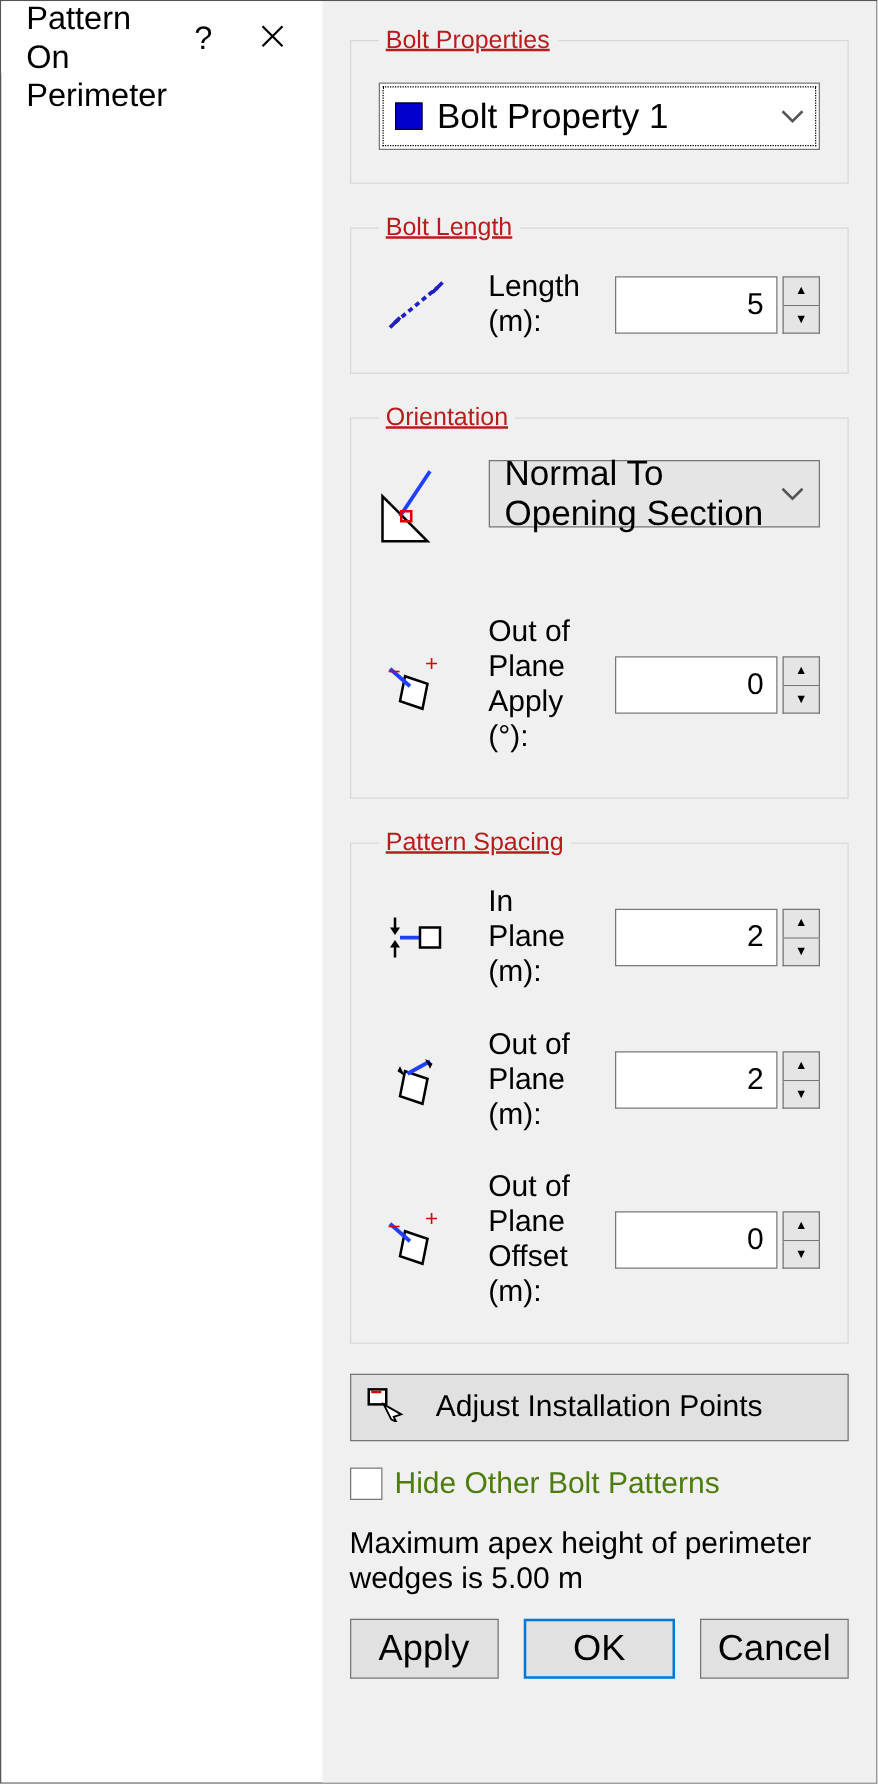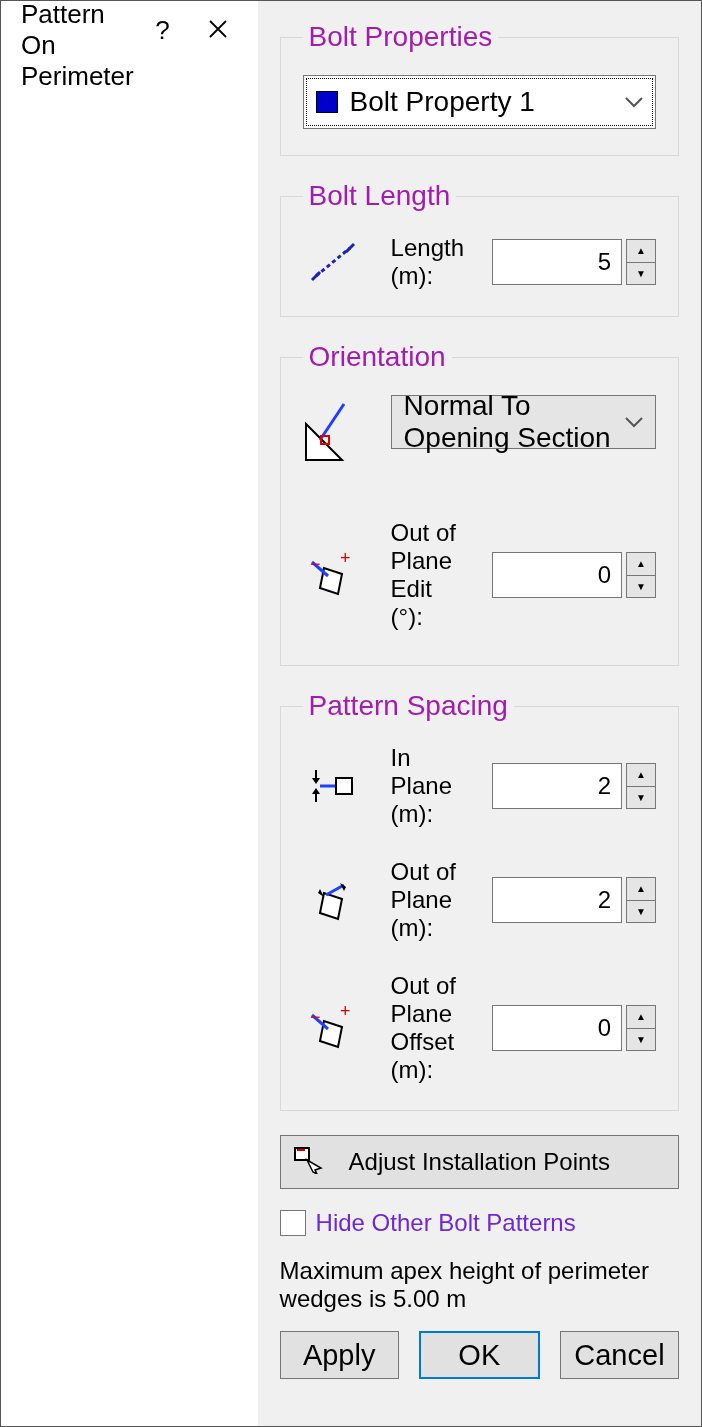--- a/index.html
+++ b/index.html
@@ -42,23 +42,24 @@
     display: flex;
     flex-direction: column;
     gap: 24px;
   }
   fieldset {
     border: 1px solid #d8d8d8;
     padding: 22px 22px 26px 22px;
     margin: 0;
   }
   legend {
-    font-size: 28px;
+    font-size: 20px;
     padding: 0 6px;
-    color: #a21caf;
+    color: #b91c1c;
+    text-decoration: underline;
   }
   .dropdown {
     width: 100%;
     height: 54px;
     border: 1px solid #767676;
     background: #fff;
     display: flex;
     align-items: center;
     padding: 0 12px;
     font-size: 28px;
@@ -126,21 +127,21 @@
     display:flex; align-items:center; justify-content:center;
     font-size: 24px;
     position: relative;
   }
   .bigbtn .icon-left {
     position:absolute; left:10px; top:50%; transform:translateY(-50%);
   }
 
   .checkrow {
     display:flex; align-items:center; gap:10px;
-    font-size: 24px; color:#6d28d9;
+    font-size: 24px; color:#4d7c0f;
     margin-top: -4px;
   }
   .checkrow .cb {
     width:26px; height:26px; border:1px solid #767676; background:#fff;
   }
 
   .status {
     font-size: 24px;
     margin-top: -4px;
   }
@@ -232,21 +233,21 @@
 
       <div class="row" style="margin-top:54px;">
         <span class="icon">
           <svg width="54" height="46" viewBox="0 0 54 46">
             <path d="M14 36 L18 16 L36 22 L32 42 Z" fill="#fff" stroke="#000" stroke-width="2"></path>
             <line x1="22" y1="24" x2="6" y2="10" stroke="#2040ff" stroke-width="3"></line>
             <text x="4" y="18" font-size="18" fill="#d00">−</text>
             <text x="34" y="12" font-size="18" fill="#d00">+</text>
           </svg>
         </span>
-        <span class="lbl">Out of Plane Edit (°):</span>
+        <span class="lbl">Out of Plane Apply (°):</span>
         <div class="numbox">
           <input value="0" style="">
           <div class="spin">
             <button>▲</button>
             <button>▼</button>
           </div>
         </div>
       </div>
     </fieldset>
 

